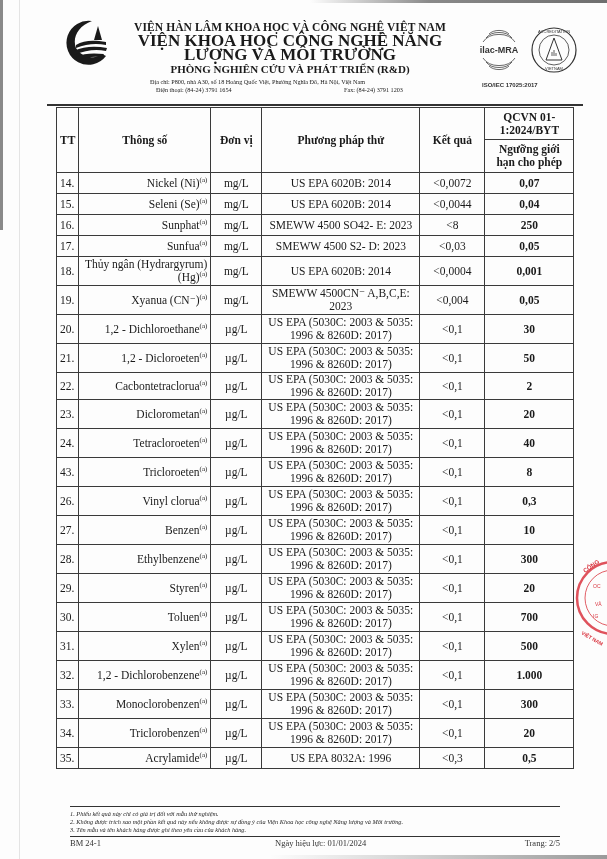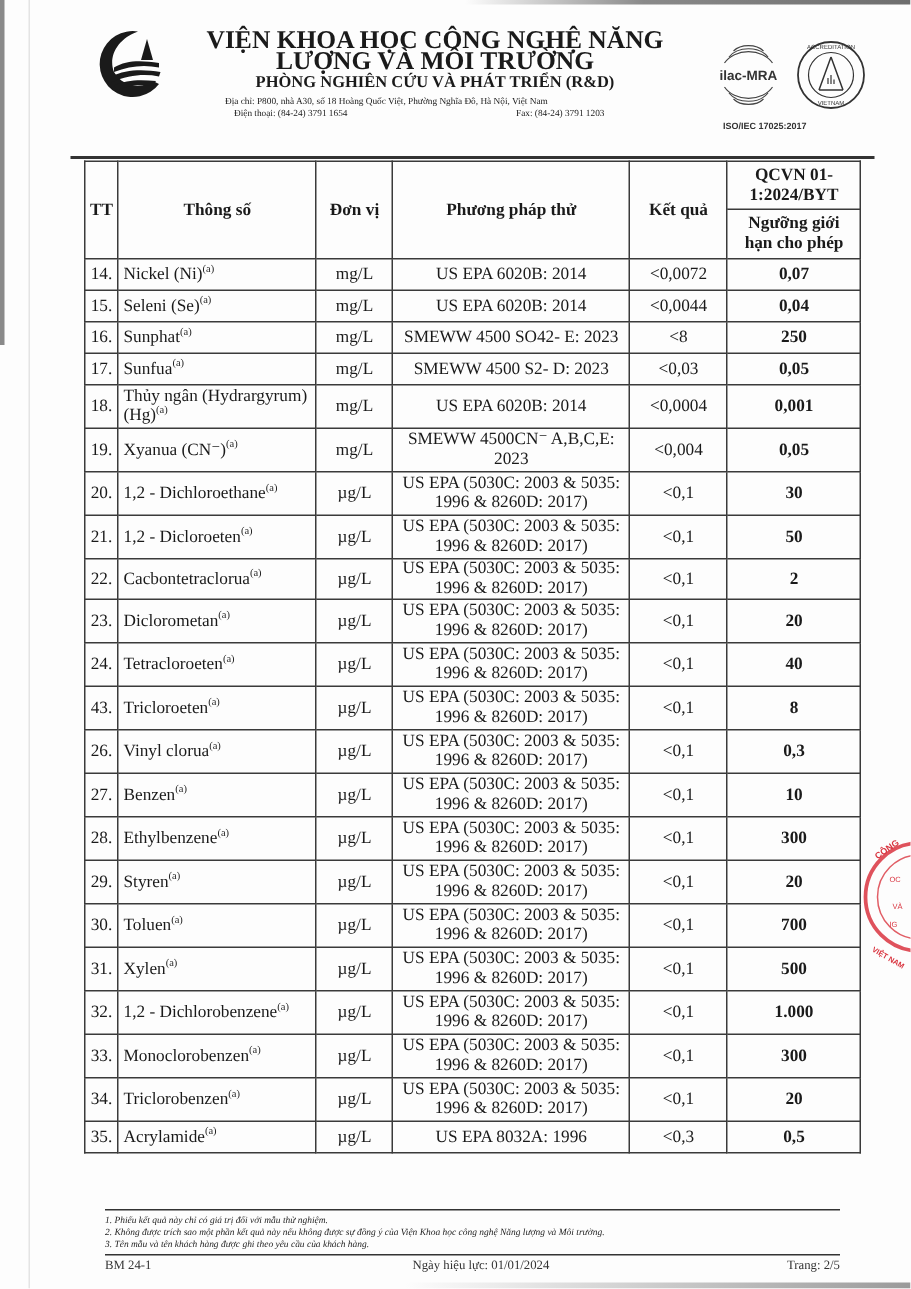--- a/index.html
+++ b/index.html
@@ -55,22 +55,22 @@
     border: 1px solid #3a3a3a; padding: 0 3px; vertical-align: middle;
     line-height: 13px;
   }
   table.results th { font-weight: bold; text-align: center; font-size: 11.5px; }
   col.c-tt { width: 22px; }
   col.c-param { width: 132px; }
   col.c-unit { width: 51px; }
   col.c-method { width: 158px; }
   col.c-result { width: 65px; }
   col.c-limit { width: 89px; }
-  td.tt { padding: 0 2px; text-align: center; }
-  td.param { text-align: left; padding-left: 4px; }
+  td.tt { padding: 0 2px; text-align: left; }
+  td.param { text-align: right; padding-left: 4px; }
   td.unit, td.method, td.result { text-align: center; }
   td.limit { text-align: center; font-weight: bold; }
   sup { font-size: 7px; line-height: 0; }
   
   .foot-rule1 { position: absolute; left: 70px; top: 806px; width: 490px; height: 1px; background: #333; }
   .foot-notes {
     position: absolute; left: 70px; top: 810px; width: 500px;
     font-size: 6.3px; font-style: italic; line-height: 8px; color: #222;
   }
   .foot-rule2 { position: absolute; left: 70px; top: 836px; width: 490px; height: 1px; background: #333; }
@@ -90,20 +90,21 @@
 
 <svg class="logo-left" viewBox="0 0 50 50">
   <path d="M30 3 A22 22 0 1 0 44 38 L40 36 A18 18 0 0 1 14 30 C10 20 16 8 30 3 Z" fill="#1a1a1a"></path>
   <path d="M36 8 L40 22 L32 22 Z" fill="#1a1a1a"></path>
   <path d="M14 27 C22 22 32 22 44 24 L44 27 C34 25 24 26 14 30 Z" fill="#1a1a1a"></path>
   <path d="M12 33 C22 28 34 28 45 30 L44 33 C34 31 24 32 12 37 Z" fill="#1a1a1a"></path>
   <path d="M14 39 C22 35 32 35 42 36 L40 39 C32 38 24 39 16 42 Z" fill="#1a1a1a"></path>
 </svg>
 
 <div class="hdr-text">
+  <div class="hdr-line1">VIỆN HÀN LÂM KHOA HỌC VÀ CÔNG NGHỆ VIỆT NAM</div>
   <div class="hdr-line2">VIỆN KHOA HỌC CÔNG NGHỆ NĂNG LƯỢNG VÀ MÔI TRƯỜNG</div>
   <div class="hdr-line3">PHÒNG NGHIÊN CỨU VÀ PHÁT TRIỂN (R&amp;D)</div>
   <div class="hdr-addr">Địa chỉ: P800, nhà A30, số 18 Hoàng Quốc Việt, Phường Nghĩa Đô, Hà Nội, Việt Nam</div>
   <div class="hdr-phone">
     <span>Điện thoại: (84-24) 3791 1654</span>
     <span class="fax">Fax: (84-24) 3791 1203</span>
   </div>
 </div>
 
 <svg class="logo-ilac" viewBox="0 0 44 44">

